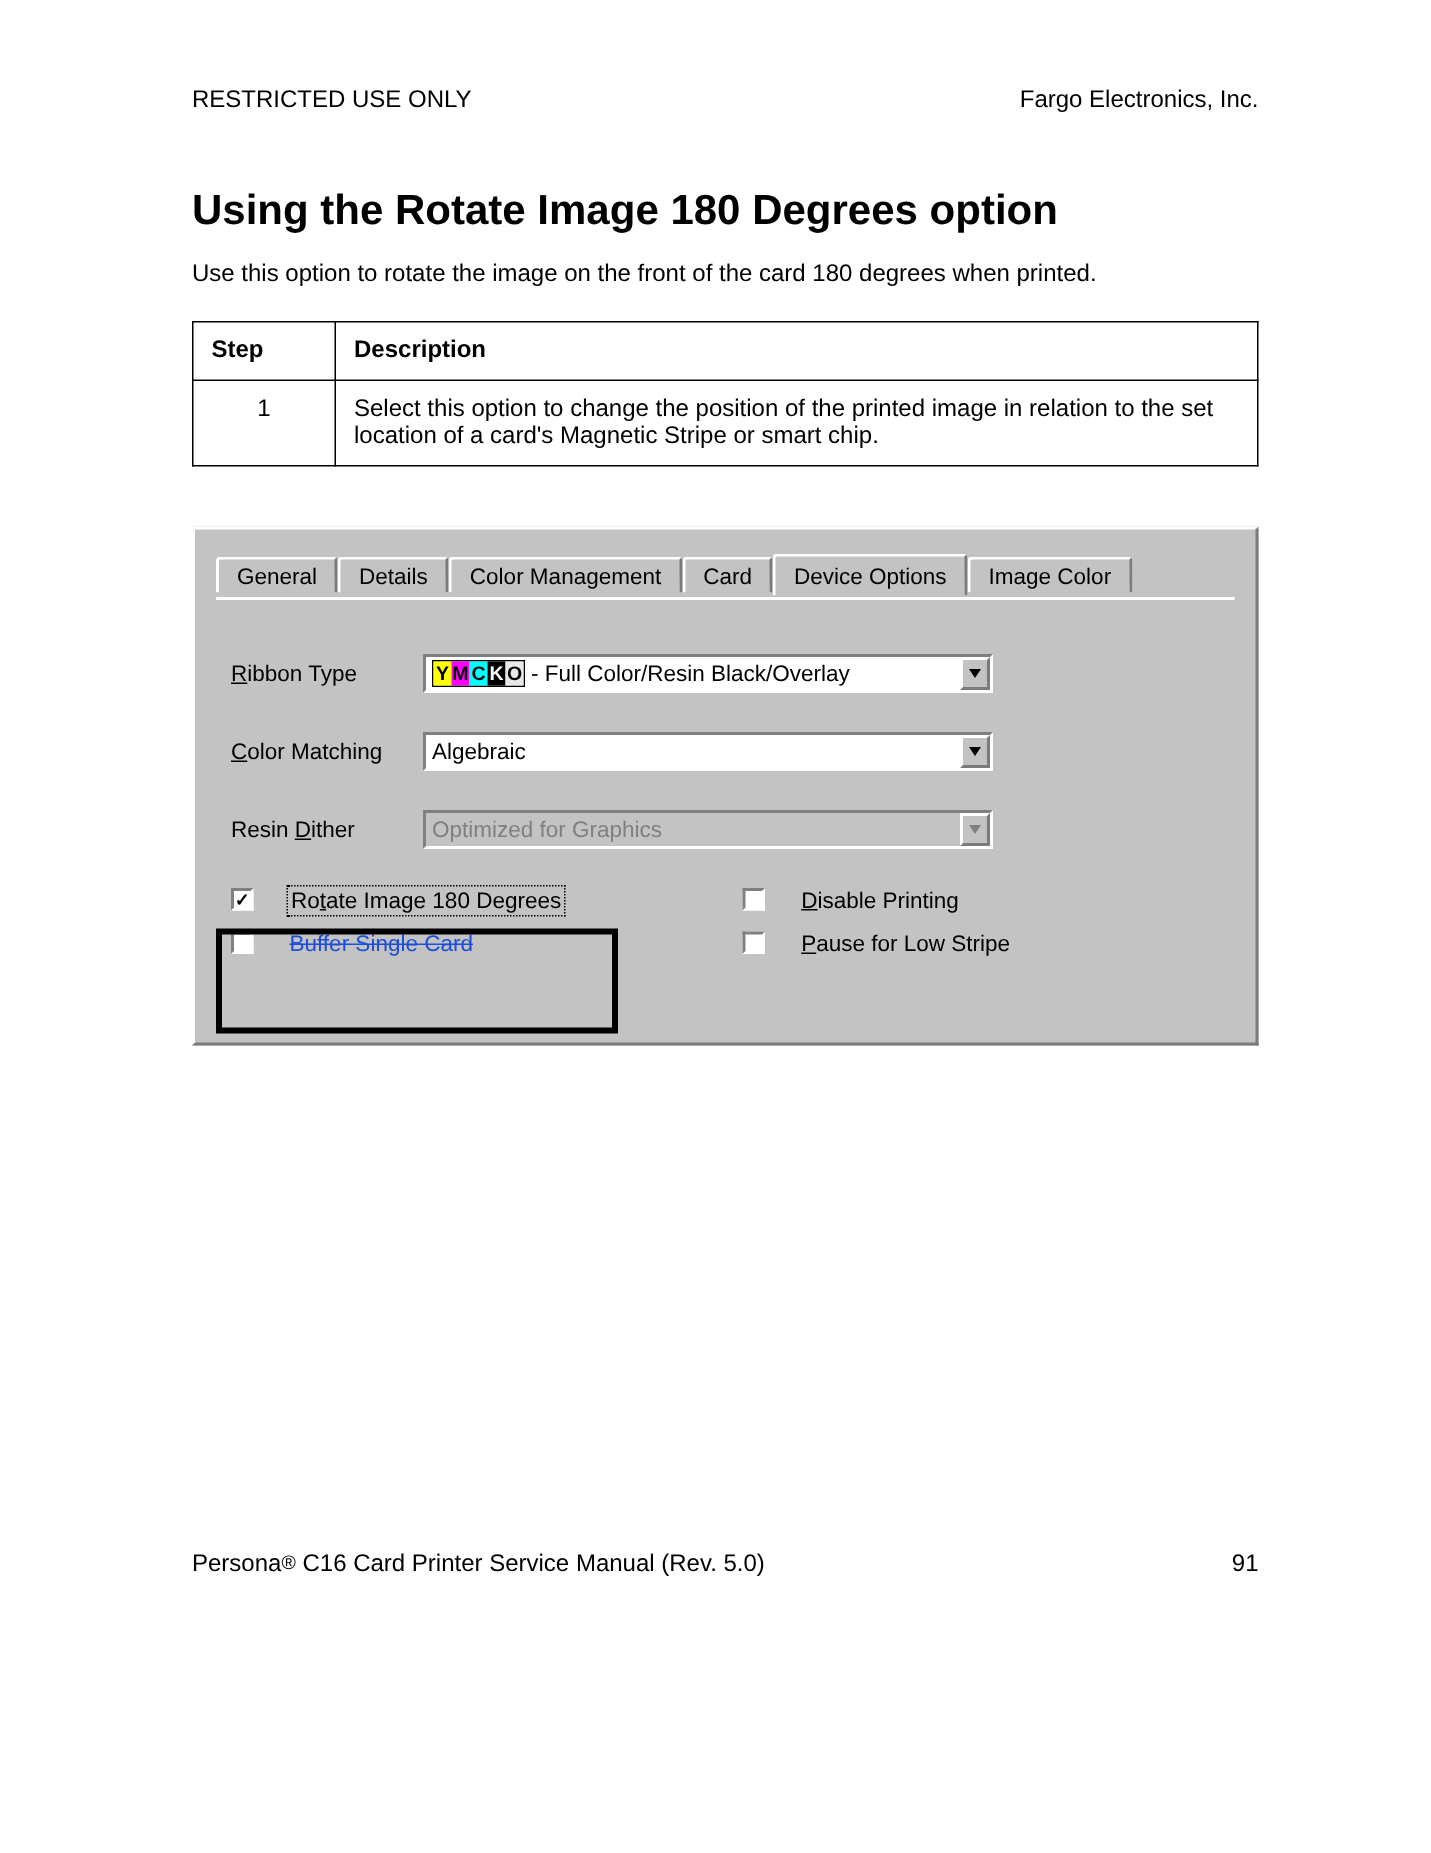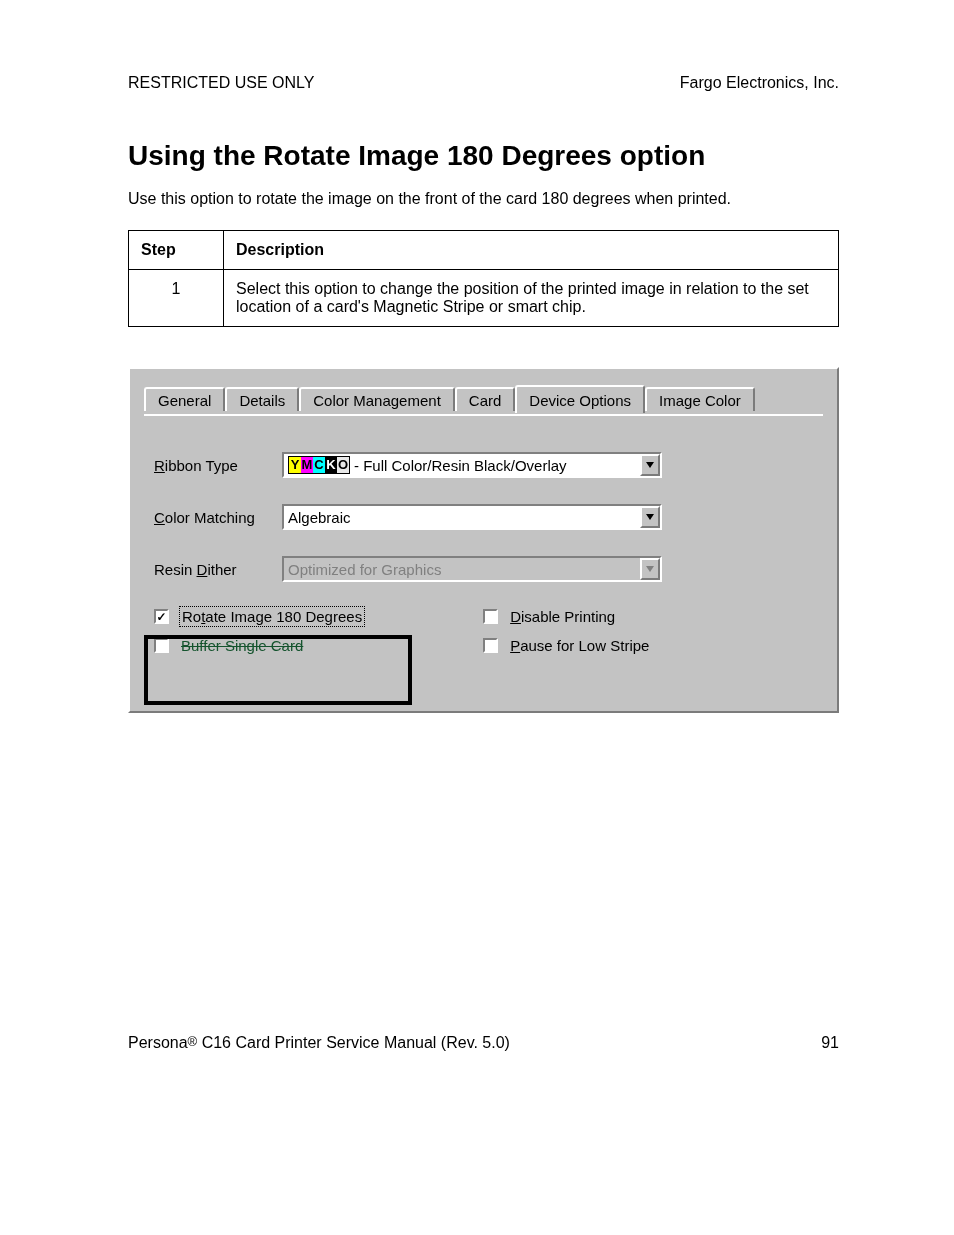--- a/index.html
+++ b/index.html
@@ -9,21 +9,21 @@
     --win-border-light: #ffffff;
     --win-border-dark: #7b7b7b;
     --sunken-light: #ffffff;
     --sunken-dark: #808080;
     --disabled-text: #808080;
     --cell-border: #000000;
   }
   html,body { margin:0; padding:0; background:var(--page-bg); font-family: Arial, Helvetica, sans-serif; }
   .page {
     width:954px; height:1119px; position:relative; box-sizing:border-box;
-    padding: 74px 115px 0 128px;
+    padding: 58px 115px 0 128px;
   }
   .hdr-line { display:flex; justify-content:space-between; font-size:16px; color:var(--text); }
   .h2 { font-size:28px; font-weight:bold; margin-top:48px; }
   .intro { font-size:16px; margin-top:18px; }
   table.steps { border-collapse:collapse; width:100%; margin-top:22px; }
   table.steps th, table.steps td { border:1px solid var(--cell-border); padding:10px 12px; font-size:16px; text-align:left; vertical-align:top; }
   table.steps th { font-weight:bold; }
   table.steps td.step { text-align:center; width:70px; }
   .footer { position:absolute; left:128px; right:115px; bottom:67px; display:flex; justify-content:space-between; font-size:16px; }
   .footer .reg { font-size:13px; vertical-align:top; }
@@ -104,21 +104,21 @@
   }
   .ymcko span { display:inline-block; width:12px; text-align:center; }
   .ymcko .y { background:#ffff00; color:#000; }
   .ymcko .m { background:#ff00ff; color:#000; }
   .ymcko .c { background:#00ffff; color:#000; }
   .ymcko .k { background:#000000; color:#fff; }
   .ymcko .o { background:#e8e8e8; color:#000; }
 
   .checks-row { display:flex; gap:120px; margin-top:10px; }
   .check-col { display:flex; flex-direction:column; gap:12px; }
-  .check { display:flex; align-items:center; gap:12px; font-size:15px; }
+  .check { display:flex; gap:24px; font-size:15px; }
   .check .box {
     width:15px; height:15px; background:#fff;
     border-top:2px solid var(--sunken-dark);
     border-left:2px solid var(--sunken-dark);
     border-bottom:2px solid var(--sunken-light);
     border-right:2px solid var(--sunken-light);
     display:flex; align-items:center; justify-content:center;
     box-sizing:border-box;
     font-size:12px; font-weight:bold;
   }
@@ -228,21 +228,21 @@
         <div class="checks-row">
           <div class="check-col">
             <label class="check">
               <span class="box checked"></span>
               <span class="focus-dots">
                 <span>Ro</span><span class="ul-key">t</span><span>ate Image 180 Degrees</span>
               </span>
             </label>
             <label class="check" style="margin-left:0;">
               <span class="box"></span>
-              <span style="text-decoration:line-through; color:#14532d;">Buffer Single Card</span>
+              <span style="text-decoration:line-through; color:#1d4ed8;">Buffer Single Card</span>
             </label>
           </div>
           <div class="check-col">
             <label class="check">
               <span class="box"></span>
               <span>
                 <span class="ul-key">D</span><span>isable Printing</span>
               </span>
             </label>
             <label class="check">

